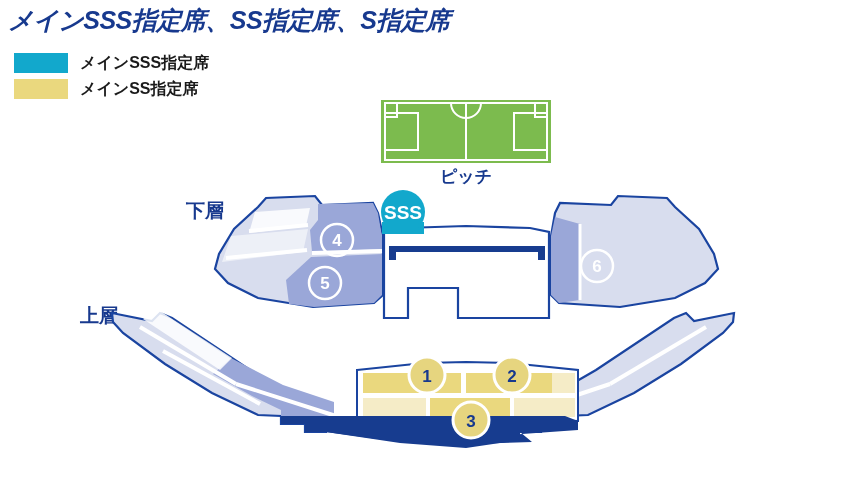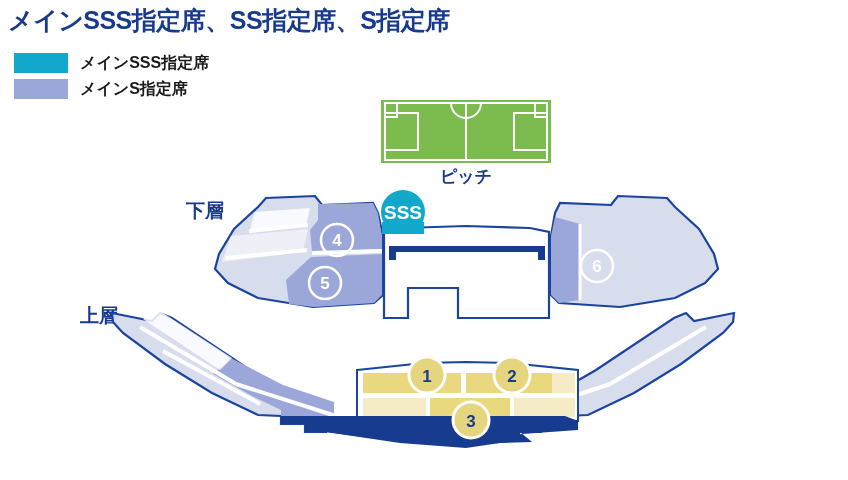--- a/index.html
+++ b/index.html
@@ -16,20 +16,21 @@
   }
   #page-title {
     position: absolute;
     left: 8px;
     top: 4px;
     font-size: 25px;
     font-weight: bold;
     color: #17398e;
     letter-spacing: -0.5px;
     white-space: nowrap;
+    font-style: italic;
   }
   #legend {
     position: absolute;
     left: 14px;
     top: 50px;
   }
   .legend-row {
     display: flex;
     align-items: center;
     height: 26px;
@@ -90,22 +91,22 @@
 <body>
 
 <div id="page-title">メインSSS指定席、SS指定席、S指定席</div>
 
 <div id="legend">
   <div class="legend-row">
     <span class="legend-swatch" style="background:#12a8cc"></span>
     <span class="legend-label">メインSSS指定席</span>
   </div>
   <div class="legend-row">
-    <span class="legend-swatch" style="background:#9aa7d8"></span>
-    <span class="legend-label">メインS指定席</span>
+    <span class="legend-swatch" style="background:#ead87e"></span>
+    <span class="legend-label">メインSS指定席</span>
   </div>
 </div>
 
 <svg id="map" width="848" height="480" viewBox="0 0 848 480">
 
   <g>
     <rect x="381" y="100" width="170" height="63" fill="#7cbb4e"></rect>
     <g stroke="#ffffff" stroke-width="2" fill="none">
       <rect x="385" y="103" width="162" height="57"></rect>
       <line x1="466" y1="103" x2="466" y2="160"></line>

